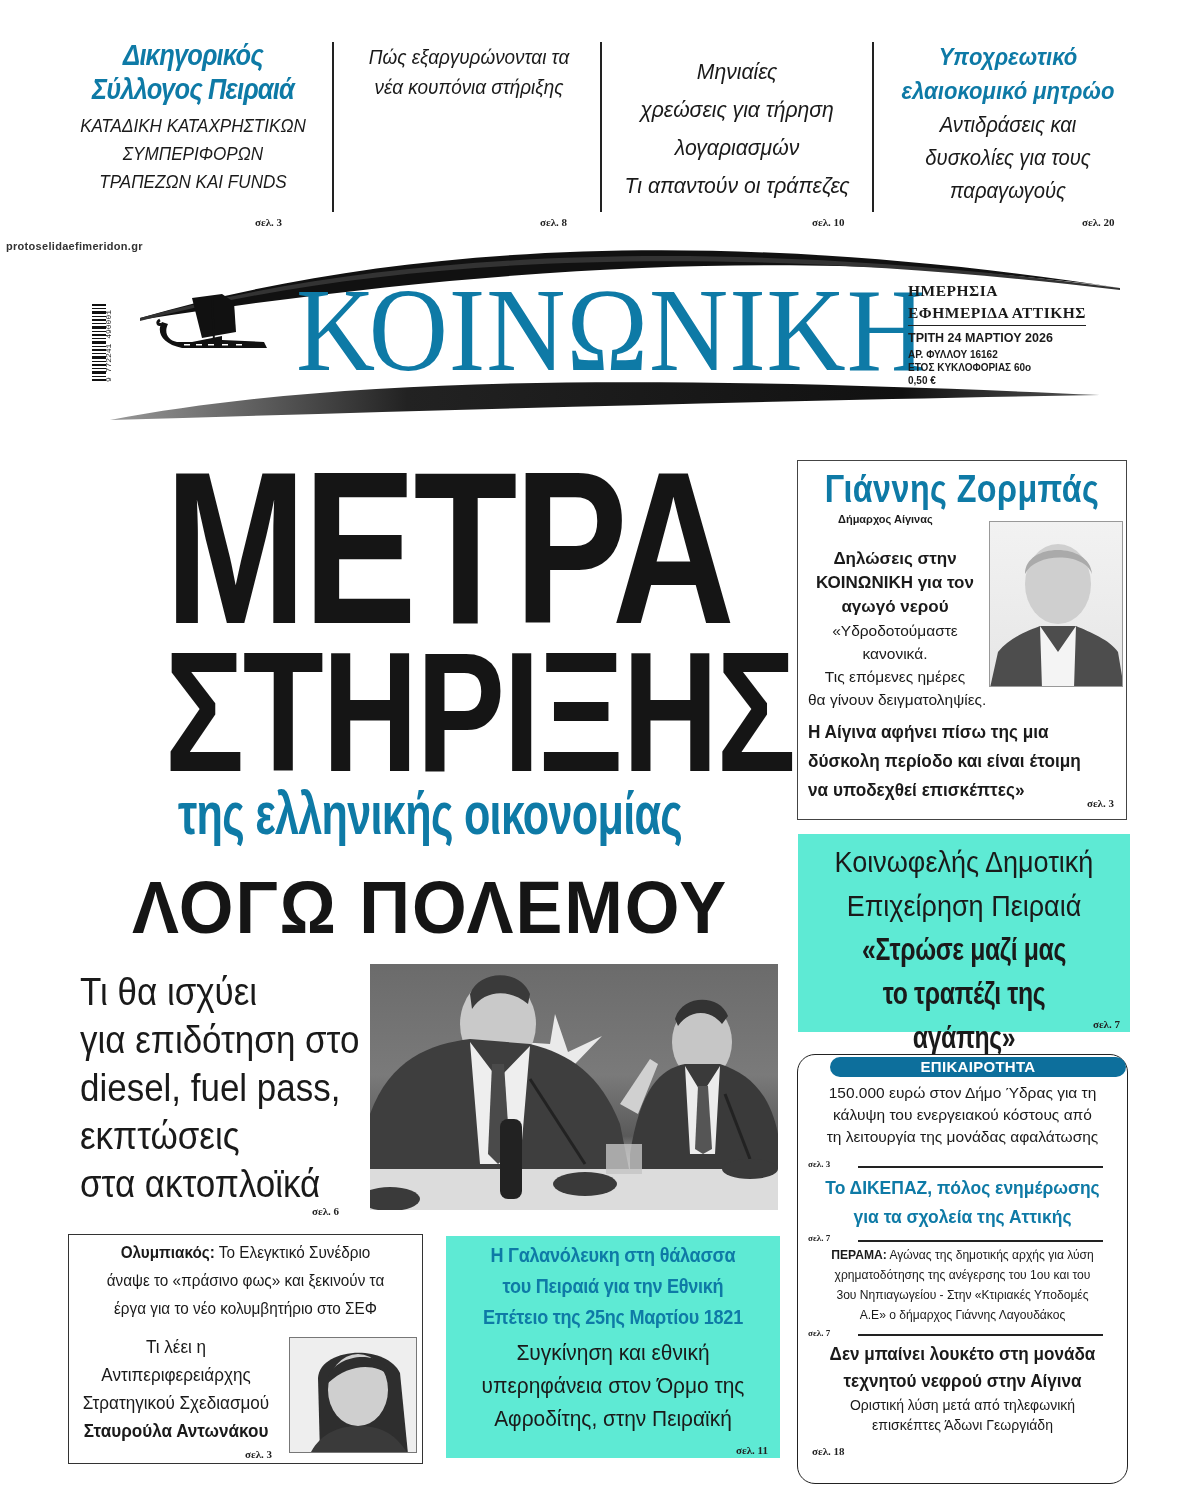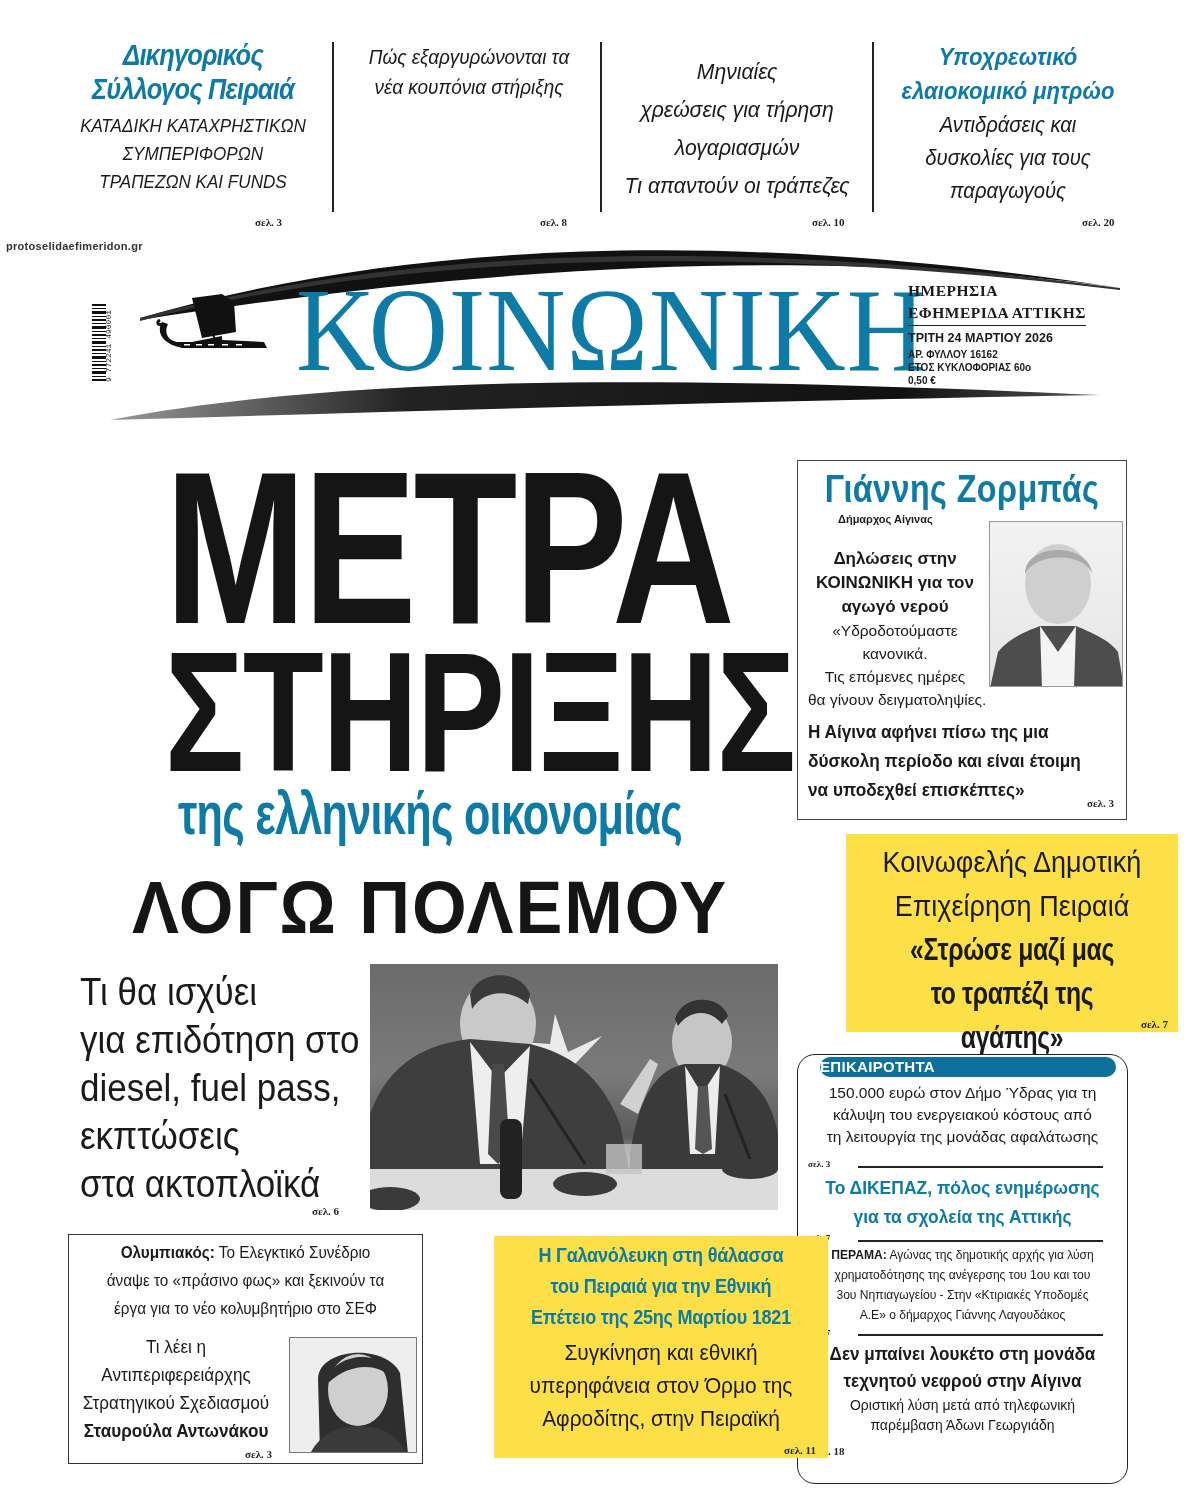--- a/index.html
+++ b/index.html
@@ -19,21 +19,21 @@
   .logo { position: absolute; left: 296px; top: 272px; font-family: "Liberation Serif", serif; font-size: 118px; color: #0e7aa6; letter-spacing: 1px; transform: scaleX(0.93); transform-origin: left; line-height: 1; }
   .mast-info { position: absolute; left: 908px; top: 280px; }
   .mast-serif { font-family: "Liberation Serif", serif; font-weight: bold; font-size: 15.5px; letter-spacing: 0.5px; line-height: 22px; }
   .mast-small { font-size: 10px; font-weight: bold; line-height: 13px; }
 
   
   .hl-big { position: absolute; left: 90px; width: 680px; text-align: center; font-weight: bold; font-family: "Liberation Sans", sans-serif; color: #151515; }
 
   
   .box { position: absolute; border: 1.5px solid #333; background: #fff; }
-  .lightblue { background: #fde047; margin-left: 48px; }
+  .lightblue { background: #5eead4; }
 </style>
 </head>
 <body>
 
 <div class="teaser" style="left:62px; width:262px;">
   <div class="blue" style="font-size:30px; font-weight:bold; line-height:34px; letter-spacing:-1px;">
     <span class="t-title-cond">Δικηγορικός</span>
     <span class="t-title-cond">Σύλλογος Πειραιά</span>
   </div>
   <div style="font-size:19px; line-height:28px; margin-top:6px; transform:scaleX(0.9);">
@@ -229,21 +229,21 @@
     <div>Επιχείρηση Πειραιά</div>
   </div>
   <div style="text-align:center; font-size:31px; font-weight:bold; line-height:44px; transform:scaleX(0.8); letter-spacing:-0.5px;">
     <div>«Στρώσε μαζί μας</div>
     <div>το τραπέζι της αγάπης»</div>
   </div>
   <span class="page-ref" style="right:10px; bottom:2px;">σελ. 7</span>
 </div>
 
 <div class="abs" style="left:797px; top:1054px; width:331px; height:430px; border:1.8px solid #222; border-radius:18px;">
-  <div style="position:absolute; left:22px; top:2px; width:296px; height:20px; background:#0d6f9c; border-radius:12px; color:#fff; font-size:15px; font-weight:bold; line-height:20px; letter-spacing:0.3px;">ΕΠΙΚΑΙΡΟΤΗΤΑ</div>
+  <div style="position:absolute; left:32px; top:2px; width:296px; height:20px; background:#0d6f9c; border-radius:12px; color:#fff; text-align:center; font-size:15px; font-weight:bold; line-height:20px; letter-spacing:0.3px;">ΕΠΙΚΑΙΡΟΤΗΤΑ</div>
 
   <div style="position:absolute; left:4px; width:321px; top:27px; text-align:center; font-size:15.5px; line-height:22px;">
     <div>150.000 ευρώ στον Δήμο Ύδρας για τη</div>
     <div>κάλυψη του ενεργειακού κόστους από</div>
     <div>τη λειτουργία της μονάδας αφαλάτωσης</div>
   </div>
   <span class="page-ref" style="left:10px; top:104px; font-size:9px;">σελ. 3</span>
   <div style="position:absolute; left:60px; top:111px; width:245px; height:1.5px; background:#222;"></div>
 
   <div class="blue" style="position:absolute; left:4px; width:321px; top:118px; text-align:center; font-size:19px; font-weight:bold; line-height:29px; transform:scaleX(0.92);">
@@ -262,21 +262,21 @@
   <span class="page-ref" style="left:10px; top:273px; font-size:9px;">σελ. 7</span>
   <div style="position:absolute; left:60px; top:279px; width:245px; height:1.5px; background:#222;"></div>
 
   <div style="position:absolute; left:4px; width:321px; top:286px; text-align:center;">
     <div style="font-size:18px; font-weight:bold; line-height:27px; transform:scaleX(0.95);">
       <div>Δεν μπαίνει λουκέτο στη μονάδα</div>
       <div>τεχνητού νεφρού στην Αίγινα</div>
     </div>
     <div style="font-size:14px; line-height:20px;">
       <div>Οριστική λύση μετά από τηλεφωνική</div>
-      <div>παρέμβαση Άδωνι Γεωργιάδη</div>
+      <div>επισκέπτες Άδωνι Γεωργιάδη</div>
     </div>
   </div>
   <span class="page-ref" style="left:14px; top:390px; font-size:11px;">σελ. 18</span>
 </div>
 
 <div class="box" style="left:68px; top:1234px; width:355px; height:230px; border:1.5px solid #333;">
   <div style="position:absolute; left:0; width:100%; top:4px; text-align:center; font-size:17px; line-height:28px; transform:scaleX(0.9);">
     <div><b>Ολυμπιακός:</b> <span>Το Ελεγκτικό Συνέδριο</span></div>
     <div>άναψε το «πράσινο φως» και ξεκινούν τα</div>
     <div>έργα για το νέο κολυμβητήριο στο ΣΕΦ</div>

